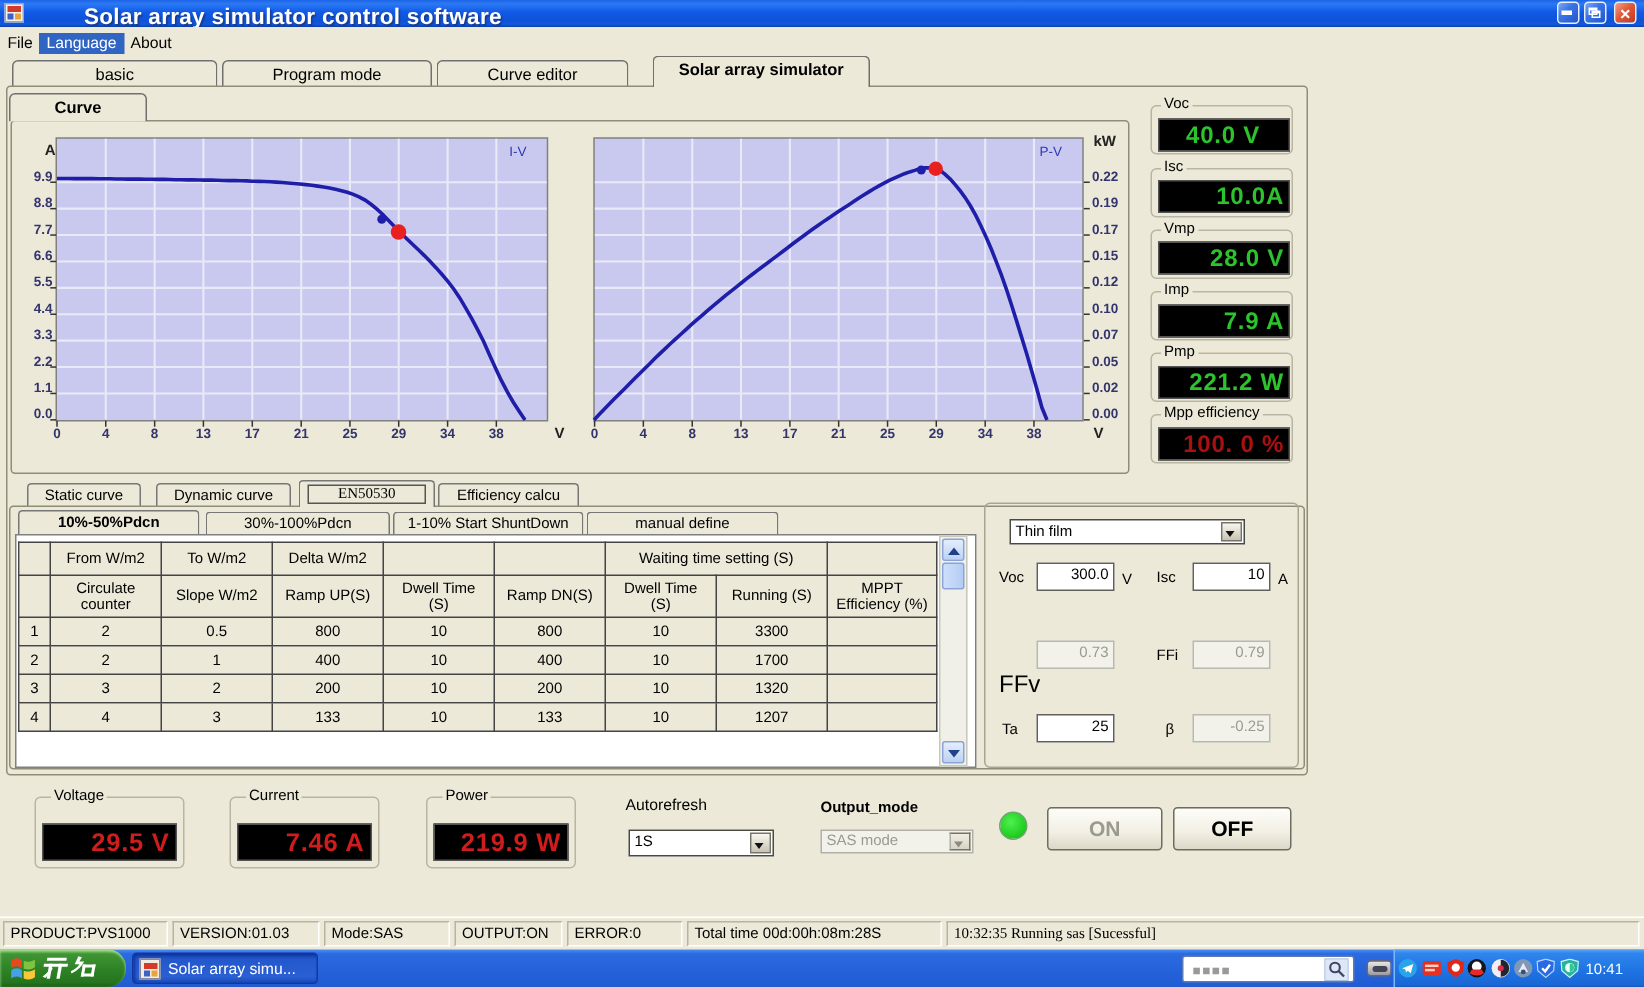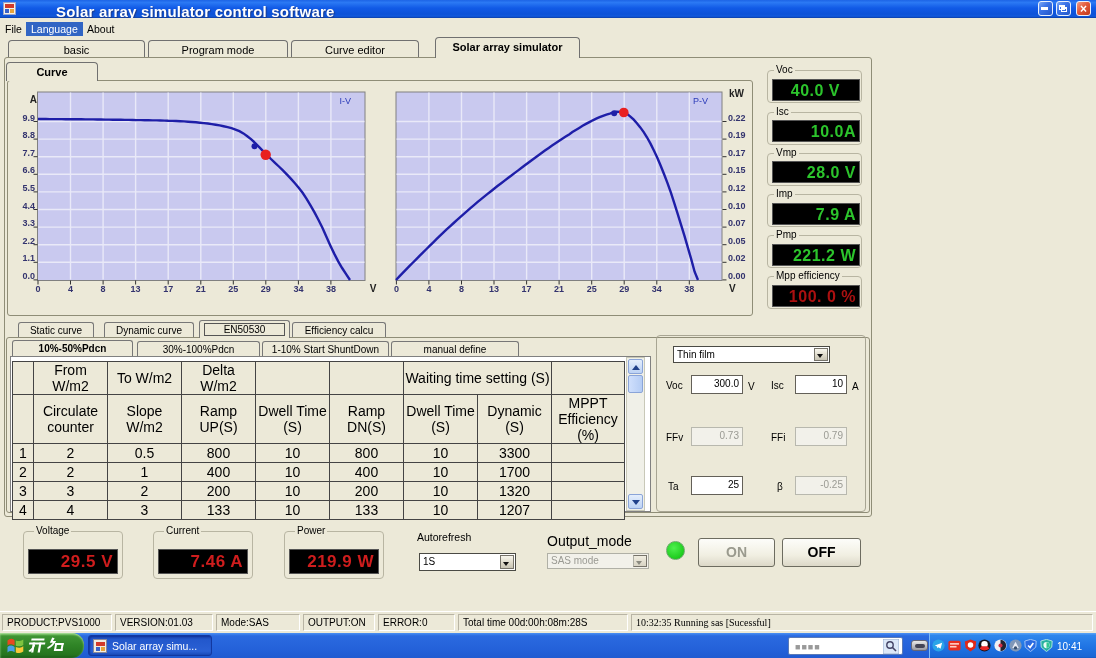--- a/index.html
+++ b/index.html
@@ -30,21 +30,21 @@
 .panelbox { position:absolute; border:1px solid #8f8d77; background:#ece9d8; border-radius:3px; }
 .groupbox { position:absolute; border:1px solid #b8b5a2; border-radius:4px; }
 .grouplabel { position:absolute; top:-7px; background:#ece9d8; padding:0 2px; font-size:10px; line-height:12px; }
 .led { position:absolute; background:#000; border:1px solid #555; text-align:right; font-weight:bold; }
 .led.green { color:#2cc42c; }
 .led.red { color:#cf1d1d; }
 
 .tab2 { position:absolute; height:16px; line-height:15px; text-align:center; background:#ece9d8;
   border:1px solid #777; border-bottom:none; border-radius:3px 3px 0 0; font-size:10px; }
 
-table.grid { border-collapse:collapse; table-layout:fixed; font-size:14px; }
+table.grid { border-collapse:collapse; table-layout:fixed; font-size:10px; }
 table.grid td { border:1px solid #444; text-align:center; padding:0; overflow:hidden; background:#ece9d8; }
 
 .txt { position:absolute; background:#fff; border:1px solid #636058; font-size:10px; text-align:right; padding:2px 3px 0 0; }
 .txt.dis { background:#f2f1ea; color:#9a9a93; border-color:#b8b8ae; }
 .combo { position:absolute; background:#fff; border:1px solid #4a4a44; font-size:10px; }
 .combo .cbtxt { position:absolute; left:3px; top:2px; }
 .combo .cbbtn { position:absolute; right:1px; top:1px; bottom:1px; width:14px; background:linear-gradient(180deg,#f8f6ee,#dcd8c8 60%,#c8c4b4); border:1px solid #76736a; }
 .combo .arrow { position:absolute; right:4px; top:6px; width:0; height:0; border-left:3.5px solid transparent; border-right:3.5px solid transparent; border-top:4.5px solid #111; }
 
 .xpbtn { position:absolute; background:linear-gradient(180deg,#fdfdfa 0%,#f1efe2 60%,#dcd8c8 100%); border:1px solid #6d6c60; border-radius:3px; text-align:center; font-weight:bold; font-size:14px; }
@@ -252,21 +252,21 @@
   <div class="grouplabel" style="left:6px;">Pmp</div>
   </div>
 <div class="led green" style="left:772px; top:244px; width:88px; height:22px; font-size:16px; line-height:21px; padding-right:3px; letter-spacing:0.5px;">221.2 W</div>
 <div class="groupbox" style="left:767px; top:276px; width:95px; height:33px;">
   <div class="grouplabel" style="left:6px;">Mpp efficiency</div>
   </div>
 <div class="led red" style="left:772px; top:285px; width:88px; height:22px; font-size:16px; line-height:21px; padding-right:3px; letter-spacing:0.5px; color:#ab1010;">100. 0 %</div>
 
 <div class="tab2" style="left:18px; top:322px; width:76px;">Static curve</div>
 <div class="tab2" style="left:104px; top:322px; width:90px;">Dynamic curve</div>
-<div class="tab2" style="left:199px; top:320px; width:91px; height:18px; z-index:4; line-height:17px;"><span style="border:1px solid #555; padding:0 19px;">EN50530</span></div>
+<div class="tab2" style="left:199px; top:320px; width:91px; height:18px; z-index:4; line-height:17px;"><span style="border:1px solid #555; padding:0 19px;font-family:Liberation Serif, serif;">EN50530</span></div>
 <div class="tab2" style="left:292px; top:322px; width:94px;">Efficiency calcu</div>
 <div class="panelbox" style="left:6px; top:337px; width:864px; height:176px; z-index:1;"></div>
 <div class="tab2" style="left:12px; top:340px; width:121px; font-weight:bold; z-index:3;">10%-50%Pdcn</div>
 <div class="tab2" style="left:137px; top:341px; width:123px; z-index:2;">30%-100%Pdcn</div>
 <div class="tab2" style="left:262px; top:341px; width:127px; z-index:2;">1-10% Start ShuntDown</div>
 <div class="tab2" style="left:391px; top:341px; width:128px; z-index:2;">manual define</div>
 <div class="abs" style="left:10px; top:356px; width:641px; height:156px; background:#fff; border:1px solid #808080; z-index:2;"></div>
 <table class="grid abs" style="left:12px; top:361px; width:612px; z-index:3;">
 <colgroup>
       <col style="width:21px;">
@@ -291,21 +291,21 @@
         <td></td>
       </tr>
 <tr style="height:28px;">
         <td></td>
         <td>Circulate<br>counter</td>
         <td>Slope W/m2</td>
         <td>Ramp UP(S)</td>
         <td>Dwell Time<br>(S)</td>
         <td>Ramp DN(S)</td>
         <td>Dwell Time<br>(S)</td>
-        <td>Dynamic (S)</td>
+        <td>Running (S)</td>
         <td>MPPT<br>Efficiency (%)</td>
       </tr>
 <tr style="height:19px;">
         <td>1</td>
         <td>2</td>
         <td>0.5</td>
         <td>800</td>
         <td>10</td>
         <td>800</td>
         <td>10</td>
@@ -362,21 +362,21 @@
     <div class="cbbtn">
       <div class="arrow" style="top:5px;"></div>
     </div>
   </div>
 <div class="abs" style="left:666px; top:380px; font-size:10px; z-index:4;">Voc</div>
 <div class="txt" style="left:691px; top:375px; width:52px; height:19px; z-index:4;">300.0</div>
 <div class="abs" style="left:748px; top:381px; font-size:10px; z-index:4;">V</div>
 <div class="abs" style="left:771px; top:380px; font-size:10px; z-index:4;">Isc</div>
 <div class="txt" style="left:795px; top:375px; width:52px; height:19px; z-index:4;">10</div>
 <div class="abs" style="left:852px; top:381px; font-size:10px; z-index:4;">A</div>
-<div class="abs" style="left:666px; top:432px; font-size:10px; z-index:4;">FFv</div>
+<div class="abs" style="left:666px; top:448px; font-size:16px; z-index:4;">FFv</div>
 <div class="txt dis" style="left:691px; top:427px; width:52px; height:19px; z-index:4;">0.73</div>
 <div class="abs" style="left:771px; top:432px; font-size:10px; z-index:4;">FFi</div>
 <div class="txt dis" style="left:795px; top:427px; width:52px; height:19px; z-index:4;">0.79</div>
 <div class="abs" style="left:668px; top:481px; font-size:10px; z-index:4;">Ta</div>
 <div class="txt" style="left:691px; top:476px; width:52px; height:19px; z-index:4;">25</div>
 <div class="abs" style="left:777px; top:481px; font-size:10px; z-index:4;">β</div>
 <div class="txt dis" style="left:795px; top:476px; width:52px; height:19px; z-index:4;">-0.25</div>
 
 <div class="groupbox" style="left:23px; top:531px; width:100px; height:48px;">
   <div class="grouplabel" style="left:10px;">Voltage</div>
@@ -390,21 +390,21 @@
   <div class="grouplabel" style="left:10px;">Power</div>
   </div>
 <div class="led red" style="left:289px; top:549px; width:90px; height:25px; font-size:17px; line-height:24px; padding-right:4px; letter-spacing:0.5px;">219.9 W</div>
 <div class="abs" style="left:417px; top:531px; font-size:10.5px;">Autorefresh</div>
 <div class="combo" style="left:419px; top:553px; width:97px; height:18px;">
 <span class="cbtxt">1S</span>
     <div class="cbbtn">
       <div class="arrow"></div>
     </div>
   </div>
-<div class="abs" style="left:547px; top:533px; font-size:14px;">Output_mode</div>
+<div class="abs" style="left:547px; top:533px; font-size:10px;font-weight:bold;">Output_mode</div>
 <div class="combo" style="left:547px; top:553px; width:102px; height:16px; background:#f2f1ea; border-color:#b0b0a6;">
 <span class="cbtxt" style="color:#9a9a93; top:1px;">SAS mode</span>
 <div class="cbbtn" style="background:linear-gradient(180deg,#f0ede0,#d8d4c4); border-left:1px solid #b0b0a6;">
       <div class="arrow" style="border-top-color:#8a8a80; top:5px;"></div>
     </div>
   </div>
 <div class="abs" style="left:666px; top:541px; width:19px; height:19px; border-radius:50%; background:radial-gradient(circle at 40% 35%, #4ef04e, #1ecc1e 70%, #12a812); border:1px solid #6aa86a;"></div>
 <div class="xpbtn" style="left:698px; top:538px; width:77px; height:29px; line-height:27px; color:#9a9a8e;">ON</div>
 <div class="xpbtn" style="left:782px; top:538px; width:79px; height:29px; line-height:27px; color:#000;">OFF</div>
 

